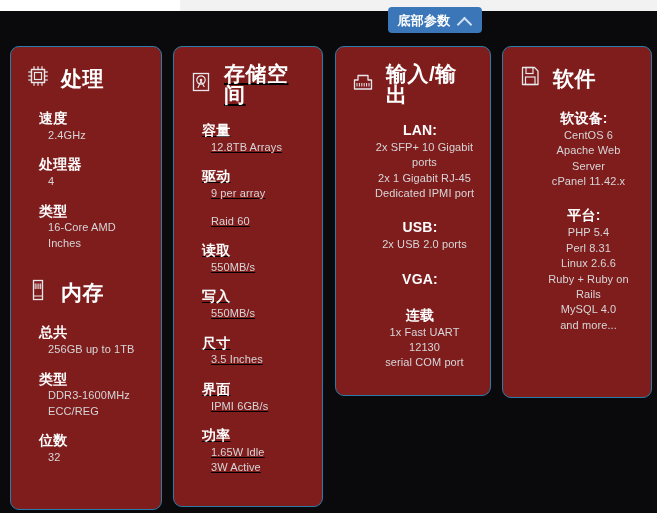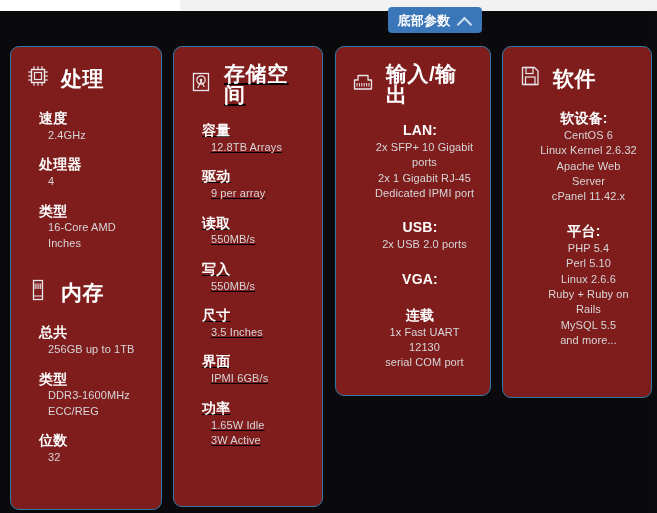--- a/index.html
+++ b/index.html
@@ -249,20 +249,23 @@
           <div class="spec-value">12.8TB Arrays</div>
         </div>
       </div>
       <div class="spec">
         <div class="spec-label">驱动</div>
         <div class="spec-values">
           <div class="spec-value">9 per array</div>
         </div>
       </div>
       <div class="spec">
+        <div class="spec-values">
+          <div class="spec-value">Raid 60</div>
+        </div>
       </div>
       <div class="spec">
         <div class="spec-label">读取</div>
         <div class="spec-values">
           <div class="spec-value">550MB/s</div>
         </div>
       </div>
       <div class="spec">
         <div class="spec-label">写入</div>
         <div class="spec-values">
@@ -344,32 +347,31 @@
             <rect x="8.5" y="14" width="9.5" height="7.5" fill="none" stroke="#e8e8ea" stroke-width="1.2"></rect>
           </svg>
         </span>
         <span class="card-title">软件</span>
       </div>
 
       <div class="group">
         <div class="spec-label">软设备:</div>
         <div class="spec-values">
           <div class="spec-value">CentOS 6</div>
-          <div class="spec-value">Linux Kernel 2.6.32</div>
           <div class="spec-value">Apache Web Server</div>
           <div class="spec-value">cPanel 11.42.x</div>
         </div>
       </div>
       <div class="group">
         <div class="spec-label">平台:</div>
         <div class="spec-values">
           <div class="spec-value">PHP 5.4</div>
-          <div class="spec-value">Perl 5.10</div>
+          <div class="spec-value">Perl 8.31</div>
           <div class="spec-value">Linux 2.6.6</div>
           <div class="spec-value">Ruby + Ruby on Rails</div>
-          <div class="spec-value">MySQL 5.5</div>
+          <div class="spec-value">MySQL 4.0</div>
           <div class="spec-value">and more...</div>
         </div>
       </div>
     </div>
 
   </div>
 </div>
 
 </body></html>

